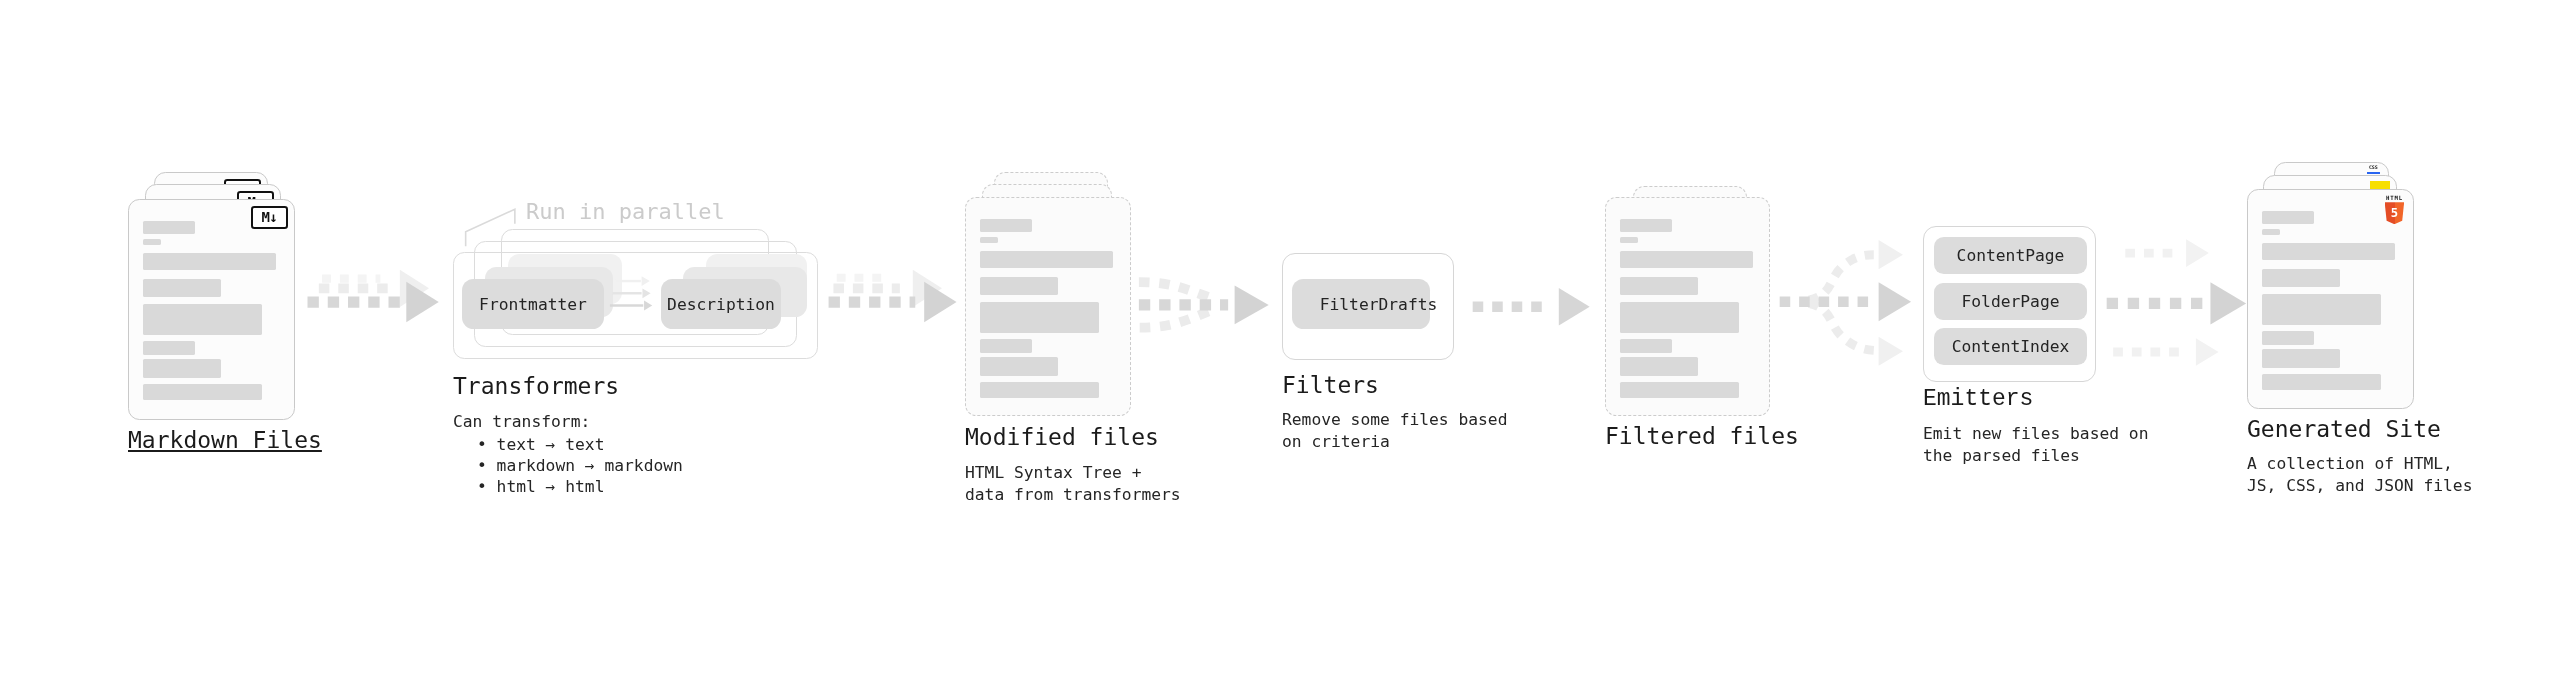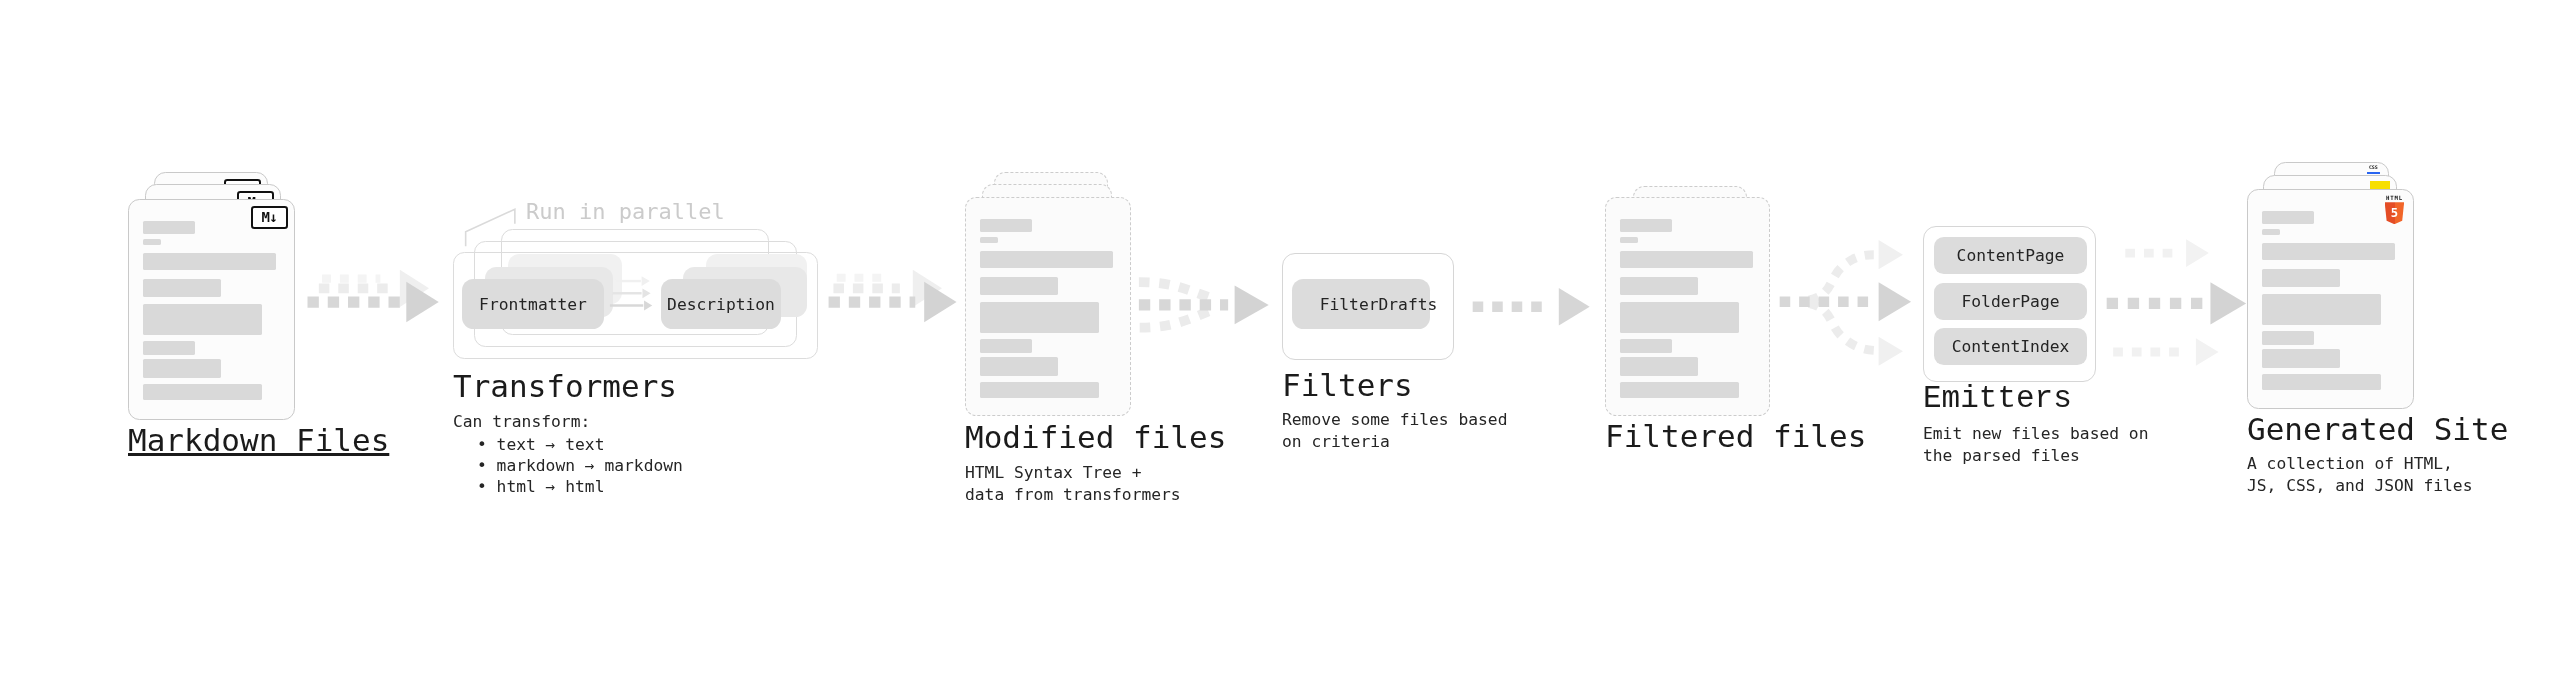--- a/index.html
+++ b/index.html
@@ -18,21 +18,21 @@
   .skel i:nth-child(4){width:78px;height:18px;margin-top:9px;}
   .skel i:nth-child(5){width:119px;height:31px;margin-top:6.5px;}
   .skel i:nth-child(6){width:52px;height:14.6px;margin-top:5.7px;}
   .skel i:nth-child(7){width:78px;height:18.7px;margin-top:4.1px;}
   .skel i:nth-child(8){width:119px;height:16.3px;margin-top:5.7px;}
   
   .md-badge{position:absolute;top:5.7px;right:6.5px;width:32.5px;height:19.5px;background:#ffffff;
             border:2.4px solid #111111;border-radius:3.3px;display:flex;align-items:center;justify-content:center;
             font-weight:bold;font-size:14px;color:#111111;letter-spacing:-0.8px;}
   
-  .title{position:absolute;font-size:31px;line-height:28px;color:#1b1b1b;white-space:nowrap;}
+  .title{position:absolute;font-size:23px;line-height:28px;color:#1b1b1b;white-space:nowrap;}
   .caption{position:absolute;font-size:16.3px;line-height:22px;color:#252525;white-space:pre-line;}
   .annotation{position:absolute;font-size:22px;color:#cbcbcb;white-space:nowrap;}
   
   .pill{position:absolute;background:#dcdcdc;border-radius:11.4px;display:flex;align-items:center;justify-content:center;
         font-size:16.3px;color:#242424;box-sizing:border-box;white-space:nowrap;}
   .pill.echo1{background:#e8e8e8;}
   .pill.echo2{background:#f1f1f1;}
   
   .outline{position:absolute;border:1.6px solid #dcdcdc;border-radius:11.4px;background:transparent;box-sizing:border-box;}
   .panel{position:absolute;border:1.6px solid #d6d6d6;border-radius:13px;background:#ffffff;box-sizing:border-box;}

